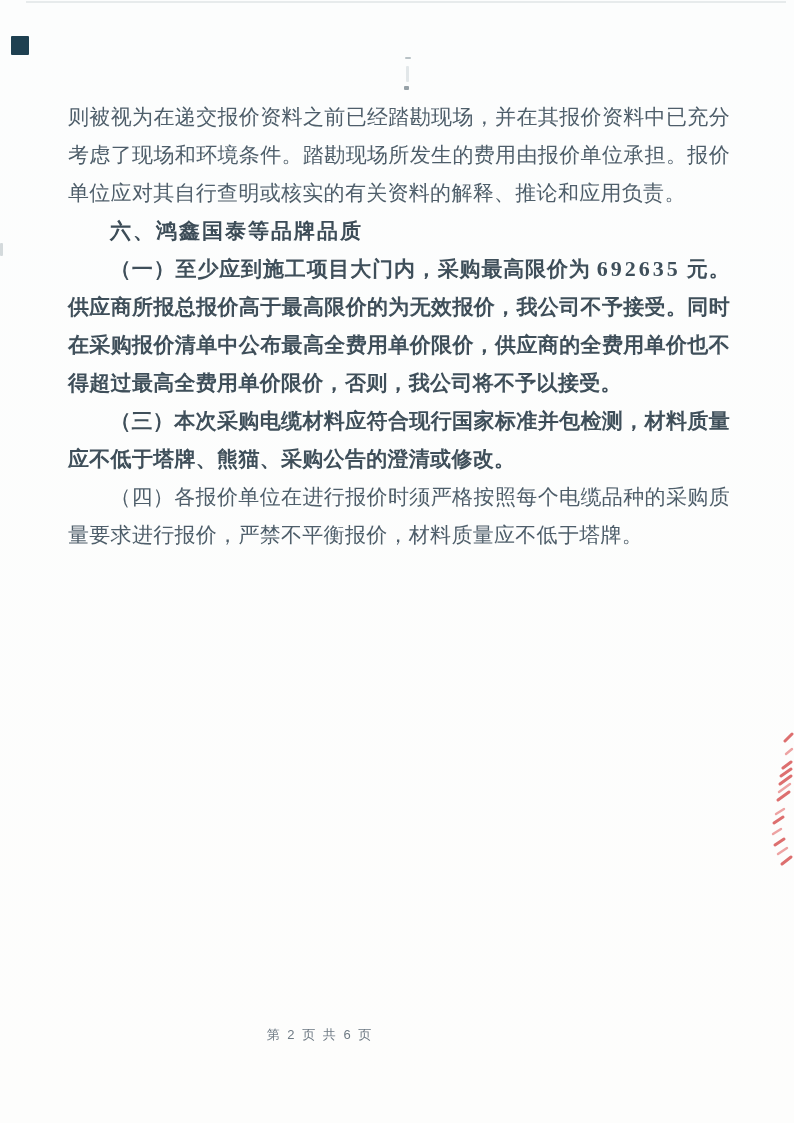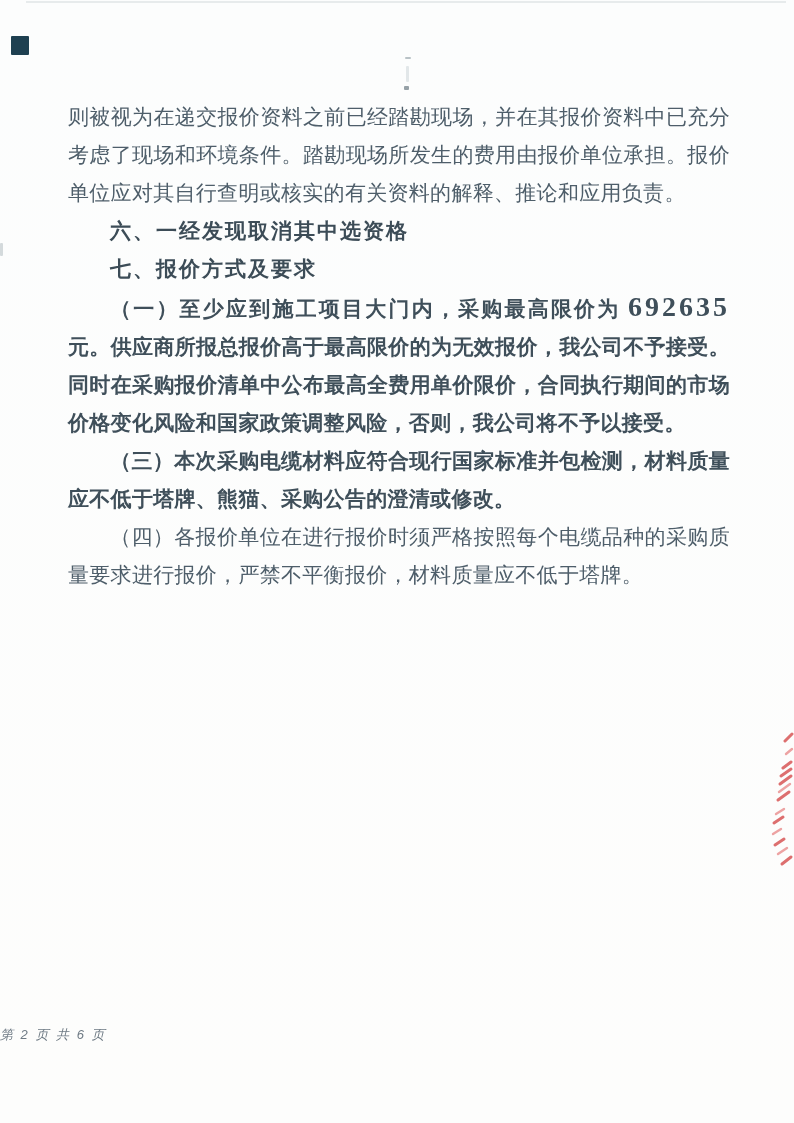--- a/index.html
+++ b/index.html
@@ -32,50 +32,49 @@
     text-align: justify;
   }
   .content p { margin: 0; padding: 0; }
   .indent { text-indent: 2em; }
   .bold { font-weight: 700; color: #3f4f5a; }
   .heading {
     font-weight: 700; color: #3c4c57;
     font-family: "Liberation Sans", "DejaVu Sans", sans-serif;
     letter-spacing: 2px;
   }
-  .num { font-family: "Liberation Serif", serif; font-weight: 700; font-size: 28px; letter-spacing: 3px; margin-top: 20px; }
+  .num { font-family: "Liberation Serif", serif; font-weight: 700; font-size: 22px; letter-spacing: 3px; margin-top: 20px; }
 
   .footer {
     position: absolute; left: 0; top: 1026px; width: 640px;
-    text-align: left;
+    text-align: center;
     font-family: "Liberation Sans", "DejaVu Sans", sans-serif;
-    font-size: 13px; color: #6e7a84; letter-spacing: 2px; font-style: italic;
+    font-size: 13px; color: #6e7a84; letter-spacing: 2px;
   }
 
   .stamp { position: absolute; right: 0; top: 730px; width: 24px; height: 140px; }
   .stamp path { fill: none; stroke: #dd6f6f; stroke-width: 3; stroke-linecap: round; }
   .stamp .light { stroke: #eda3a3; stroke-width: 2.4; }
 </style>
 </head>
 <body>
 
 <div class="page">
 
   <div class="top-scan-line"></div>
   <div class="corner-mark"></div>
   <div class="speck speck-1"></div>
   <div class="speck speck-2"></div>
   <div class="speck speck-3"></div>
   <div class="speck speck-4"></div>
 
   <div class="content">
     <p class="para">则被视为在递交报价资料之前已经踏勘现场，并在其报价资料中已充分考虑了现场和环境条件。踏勘现场所发生的费用由报价单位承担。报价单位应对其自行查明或核实的有关资料的解释、推论和应用负责。</p>
-    <p class="para indent heading">六、一经发现取消其中选资格</p>
-    <p class="para indent heading">七、报价方式及要求</p>
-    <p class="para indent bold"><span>（一）至少应到施工项目大门内，采购最高限价为 </span><span class="num">692635</span><span> 元。供应商所报总报价高于最高限价的为无效报价，我公司不予接受。同时在采购报价清单中公布最高全费用单价限价，合同执行期间的市场价格变化风险和国家政策调整风险，否则，我公司将不予以接受。</span></p>
+    <p class="para indent heading">六、鸿鑫国泰等品牌品质</p>
+    <p class="para indent bold"><span>（一）至少应到施工项目大门内，采购最高限价为 </span><span class="num">692635</span><span> 元。供应商所报总报价高于最高限价的为无效报价，我公司不予接受。同时在采购报价清单中公布最高全费用单价限价，供应商的全费用单价也不得超过最高全费用单价限价，否则，我公司将不予以接受。</span></p>
     <p class="para indent bold">（三）本次采购电缆材料应符合现行国家标准并包检测，材料质量应不低于塔牌、熊猫、采购公告的澄清或修改。</p>
     <p class="para indent">（四）各报价单位在进行报价时须严格按照每个电缆品种的采购质量要求进行报价，严禁不平衡报价，材料质量应不低于塔牌。</p>
   </div>
 
   <div class="footer">第 2 页 共 6 页</div>
 
   <svg class="stamp" viewBox="0 0 24 140" aria-hidden="true">
     <path d="M15 11 L22 4"></path>
     <path class="light" d="M16 24 L22 19"></path>
     <path d="M13 38 L21 32"></path>

